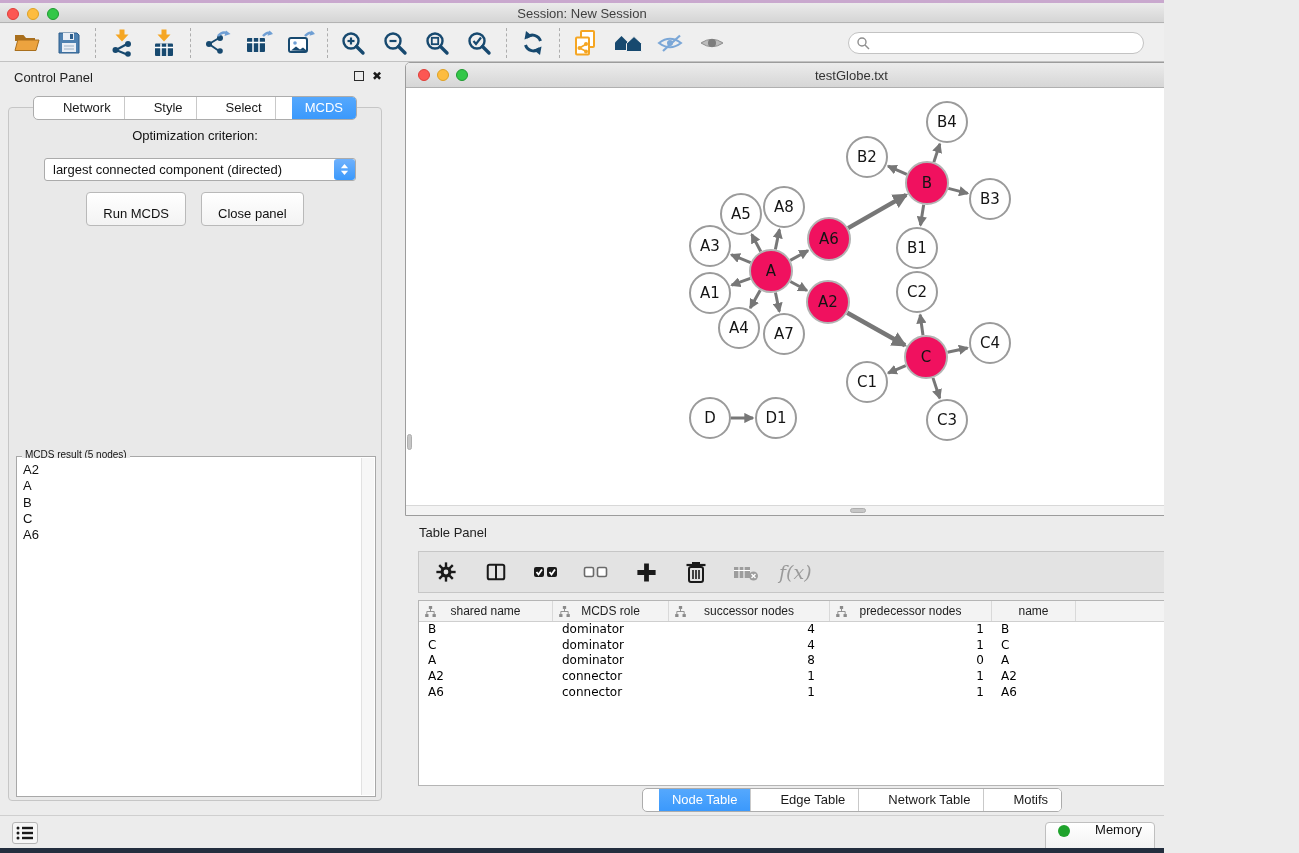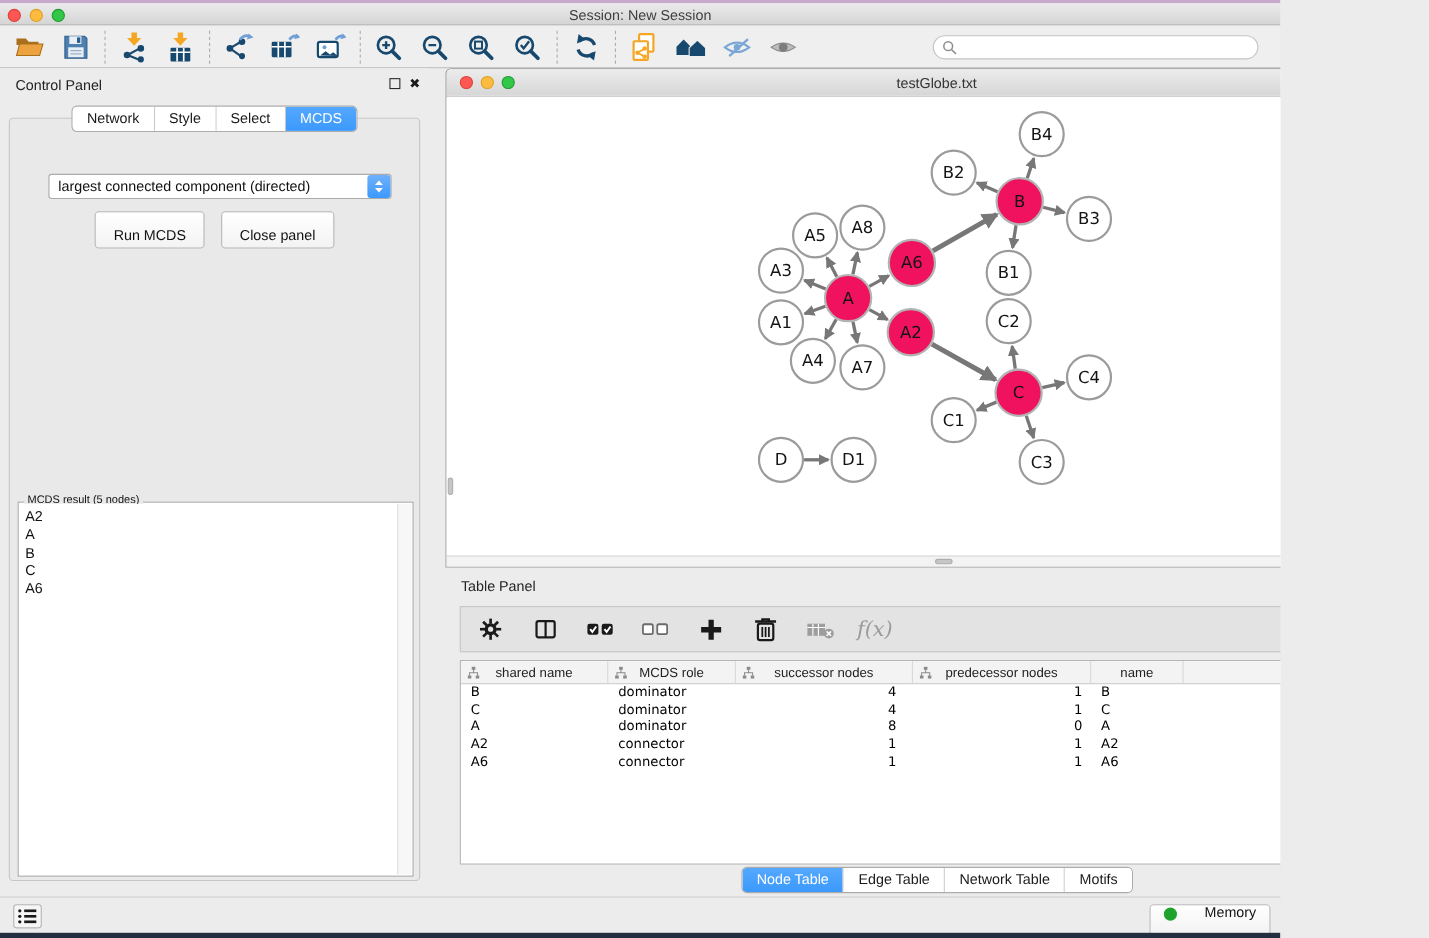--- a/index.html
+++ b/index.html
@@ -33,21 +33,21 @@
   .cpanel { position:absolute; left:0; top:62px; width:390px; height:753px; background:#ececec; }
   .pane-title { position:absolute; left:14px; top:8px; font-size:13px; color:#222; }
   .pane-icons { position:absolute; right:8px; top:8px; display:flex; align-items:center; gap:8px; }
   .float-ic { width:10px; height:10px; border:1.6px solid #2b2b2b; background:transparent; cursor:pointer; }
   .close-ic { font-size:12px; font-weight:bold; color:#1a1a1a; font-family:"DejaVu Sans",sans-serif;
     background:none; border:none; cursor:pointer; line-height:1; }
 
   .cp-tabs { position:absolute; top:34px; left:0; width:100%; display:flex; justify-content:center; z-index:2; }
   .tabgrp { display:inline-flex; border:1px solid #acacac; border-radius:5px; overflow:hidden; background:#fff; }
   .tab { padding:3px 13px 4px; font-size:13px; color:#1a1a1a; background:#fff;
-    border-right:1px solid #c9c9c9; cursor:pointer; border-top:none; border-bottom:none; border-left:none; }
+    border-right:1px solid #c9c9c9; cursor:pointer; border-top:none; border-bottom:none; border-left:none;margin-left:16px; }
   .tab:last-child { border-right:none; }
   .tab.active { background:linear-gradient(#55a8fd,#3b99fc); color:#fff; }
 
   .cp-body { position:absolute; left:8px; top:45px; width:374px; height:694px;
     background:#e9e9e9; border:1px solid #c6c6c6; border-radius:4px; }
   .opt-label { position:absolute; top:20px; left:0; width:100%; text-align:center; font-size:13px; color:#111; }
   .dropdown { position:absolute; top:50px; left:35px; width:312px; height:23px; background:#fff;
     border:1px solid #ababab; border-radius:3px; display:flex; align-items:center; cursor:pointer; }
   .dropdown .val { flex:1; font-size:13px; color:#111; padding-left:8px; white-space:nowrap; overflow:hidden; }
   .stepper { width:21px; height:21px; margin-right:0px; border-radius:3px;
@@ -301,20 +301,21 @@
     </div>
     <div class="cp-tabs">
       <div class="tabgrp">
         <button class="tab">Network</button>
         <button class="tab">Style</button>
         <button class="tab">Select</button>
         <button class="tab active">MCDS</button>
       </div>
     </div>
     <div class="cp-body">
+      <div class="opt-label">Optimization criterion:</div>
       <div class="dropdown">
         <span class="val">largest connected component (directed)</span>
         <span class="stepper">
           <svg width="9" height="13" viewBox="0 0 10 14">
               <path d="M5 1 L9 5.5 H1 z" fill="#fff"></path>
               <path d="M5 13 L1 8.5 H9 z" fill="#fff"></path>
             </svg>
         </span>
       </div>
       <div class="btnrow">

